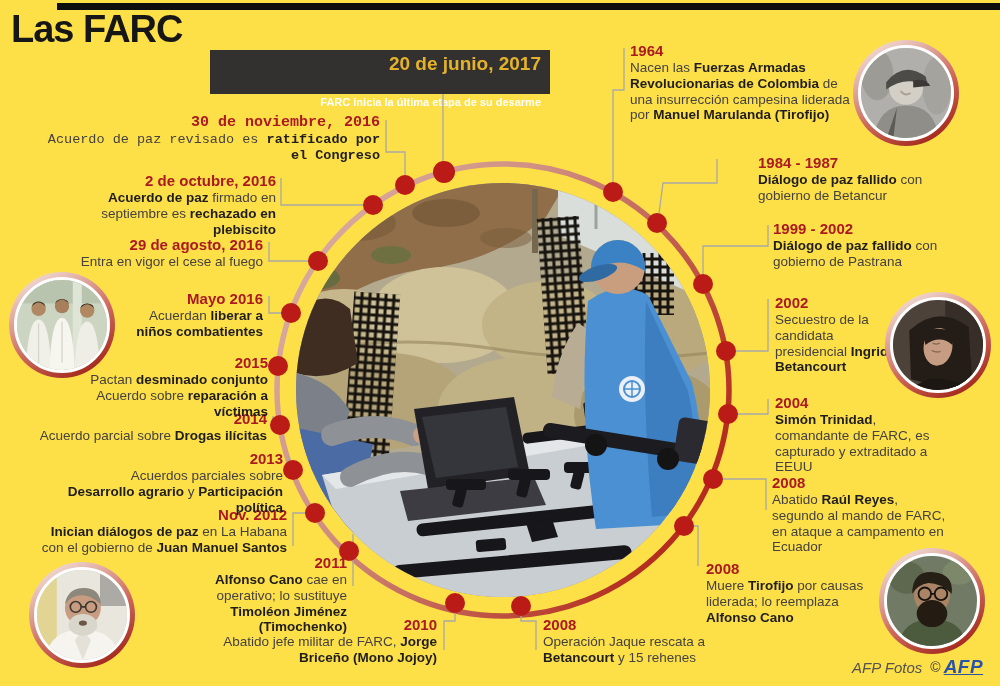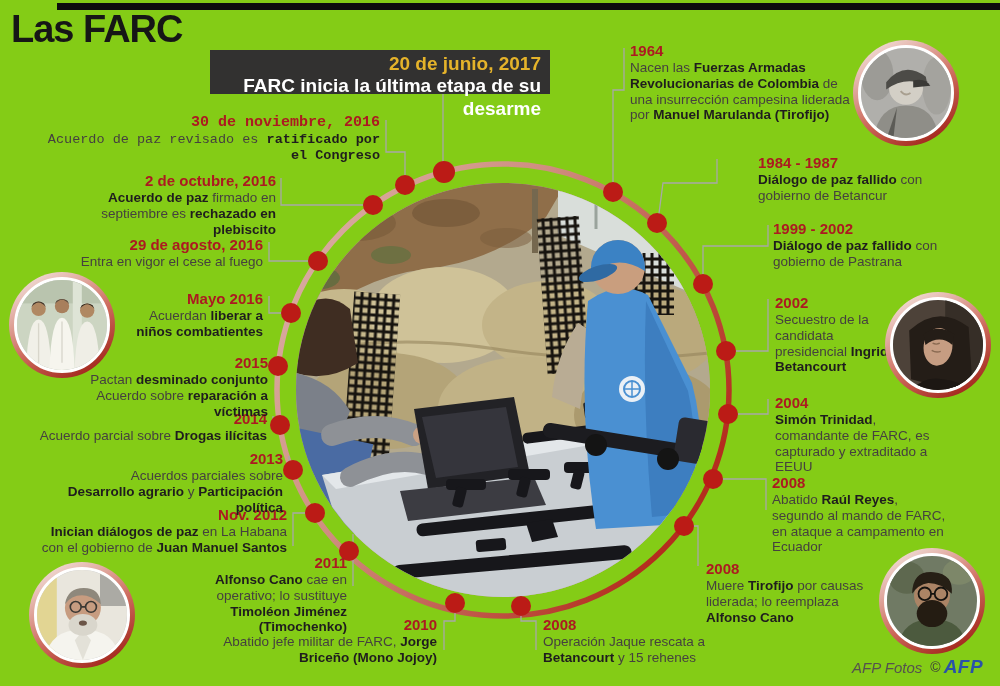--- a/index.html
+++ b/index.html
@@ -1,38 +1,38 @@
 <!DOCTYPE html>
 <html><head>
 <meta charset="utf-8">
 <style>
   html,body{margin:0;padding:0;background:#ffffff;}
-  #stage{position:relative;width:1000px;height:686px;background:#84cc16;overflow:hidden;
+  #stage{position:relative;width:1000px;height:686px;background:#fde047;overflow:hidden;
          font-family:"Liberation Sans","DejaVu Sans",sans-serif;}
   .topbar{position:absolute;left:57px;top:3px;width:943px;height:7px;background:#0d0d0d;}
   .title{position:absolute;left:11px;top:8px;font-size:38px;font-weight:bold;color:#161616;letter-spacing:-1px;}
   .headerbox{position:absolute;left:210px;top:50px;width:340px;height:44px;background:#323130;
              box-sizing:border-box;padding:3px 9px 0 0;text-align:right;line-height:1.18;}
   .hb-date{font-size:19px;font-weight:bold;color:#e5b32a;}
-  .hb-text{font-size:19px;font-weight:bold;color:#ffffff;}
+  .hb-text{font-size:11px;font-weight:bold;color:#ffffff;margin-top:21px;}
   #overlay{position:absolute;left:0;top:0;pointer-events:none;}
   .photo-circle{position:absolute;left:296px;top:183px;width:414px;height:414px;border-radius:50%;
                 overflow:hidden;background:#b3a98e;}
   .photo-circle svg{display:block;}
   .entry{position:absolute;font-size:13.5px;line-height:1.16;color:#45413f;}
   .entry .edate{font-size:15px;font-weight:bold;color:#ac1a21;margin-bottom:1px;}
   .entry b{color:#1f1d1e;}
   .entry.r{text-align:right;}
   .pwrap{position:absolute;border-radius:50%;padding:5px;
          background:linear-gradient(150deg,#f2e0da 8%,#cd6a5c 55%,#9a190f 96%);}
   .pinner{border-radius:50%;border:3px solid #ffffff;overflow:hidden;width:90px;height:90px;background:#ccc;}
   .credits{position:absolute;left:852px;top:656px;display:flex;align-items:center;gap:8px;}
   .credit-text{font-size:15px;font-style:italic;color:#55524e;}
   .afp-logo{font-size:14px;color:#3a3a3a;display:flex;align-items:center;gap:3px;}
-  .afp-logo b{font-size:19px;font-style:italic;font-weight:bold;color:#2a52a8;letter-spacing:.5px;}
+  .afp-logo b{font-size:19px;font-style:italic;font-weight:bold;color:#2a52a8;letter-spacing:.5px;text-decoration:underline;}
 </style>
 </head>
 <body>
 
 <div id="stage">
 
   <div class="topbar"></div>
   <div class="title">Las FARC</div>
 
   <div class="headerbox">

